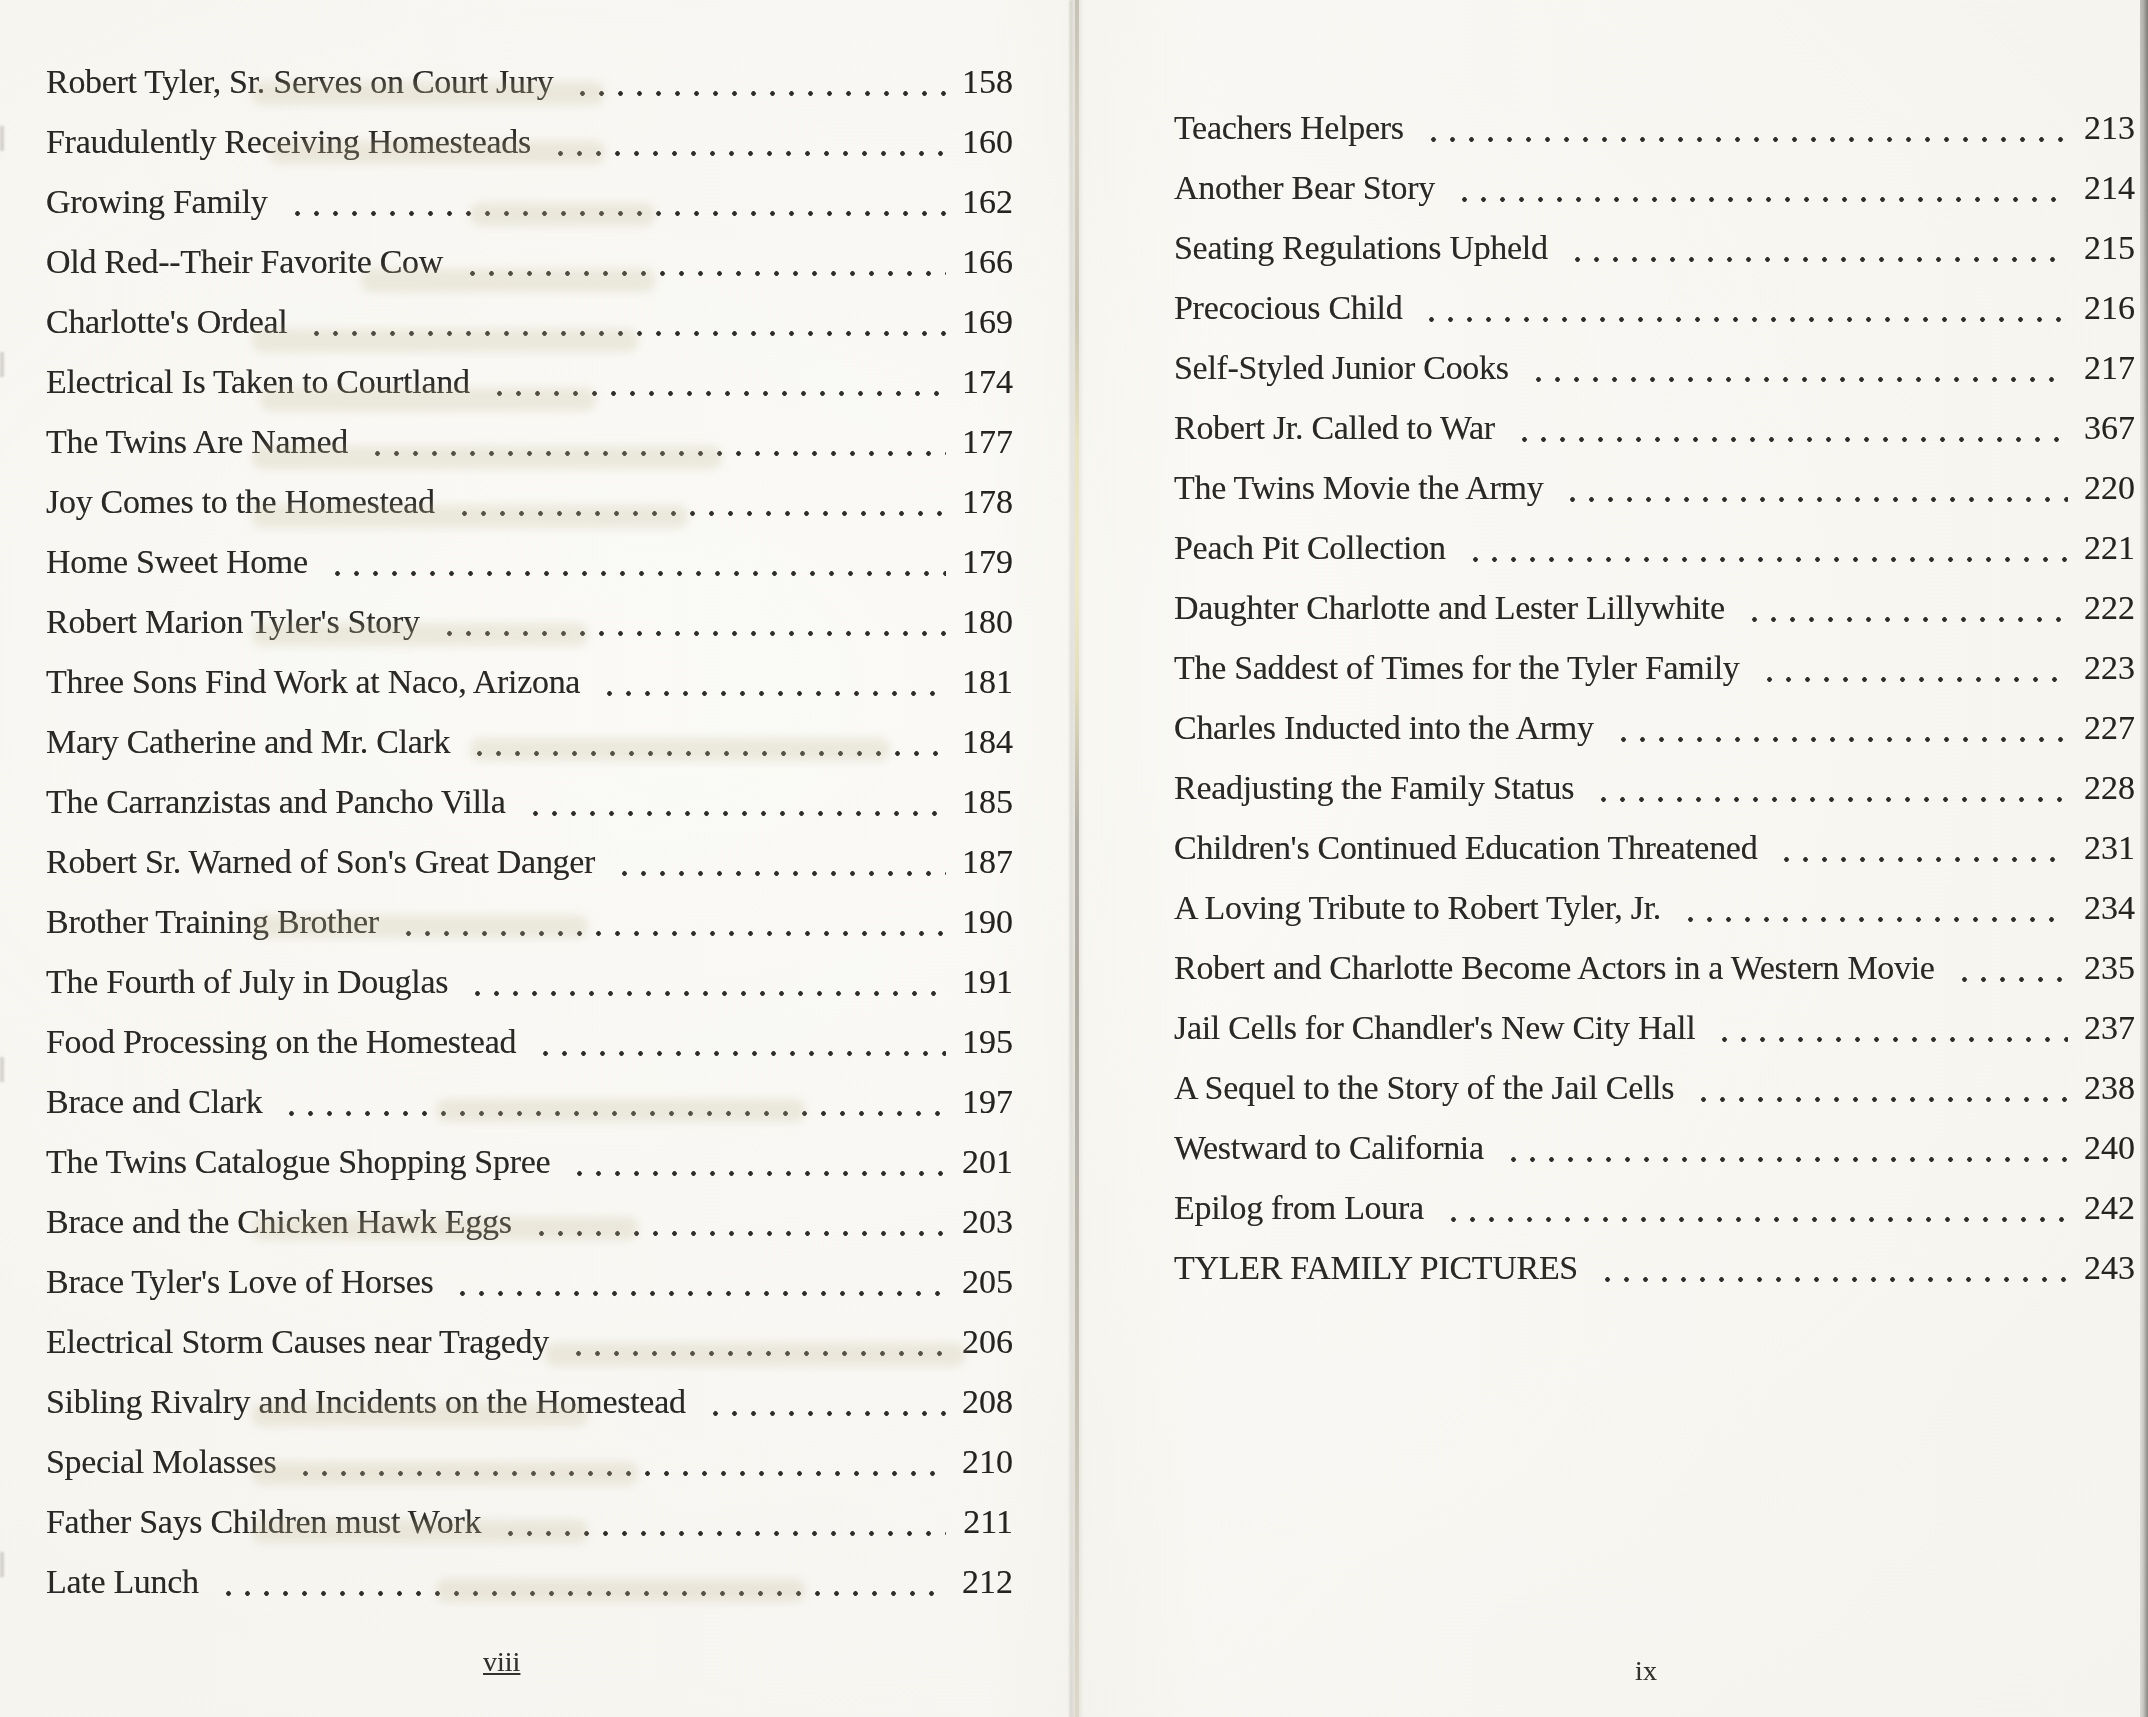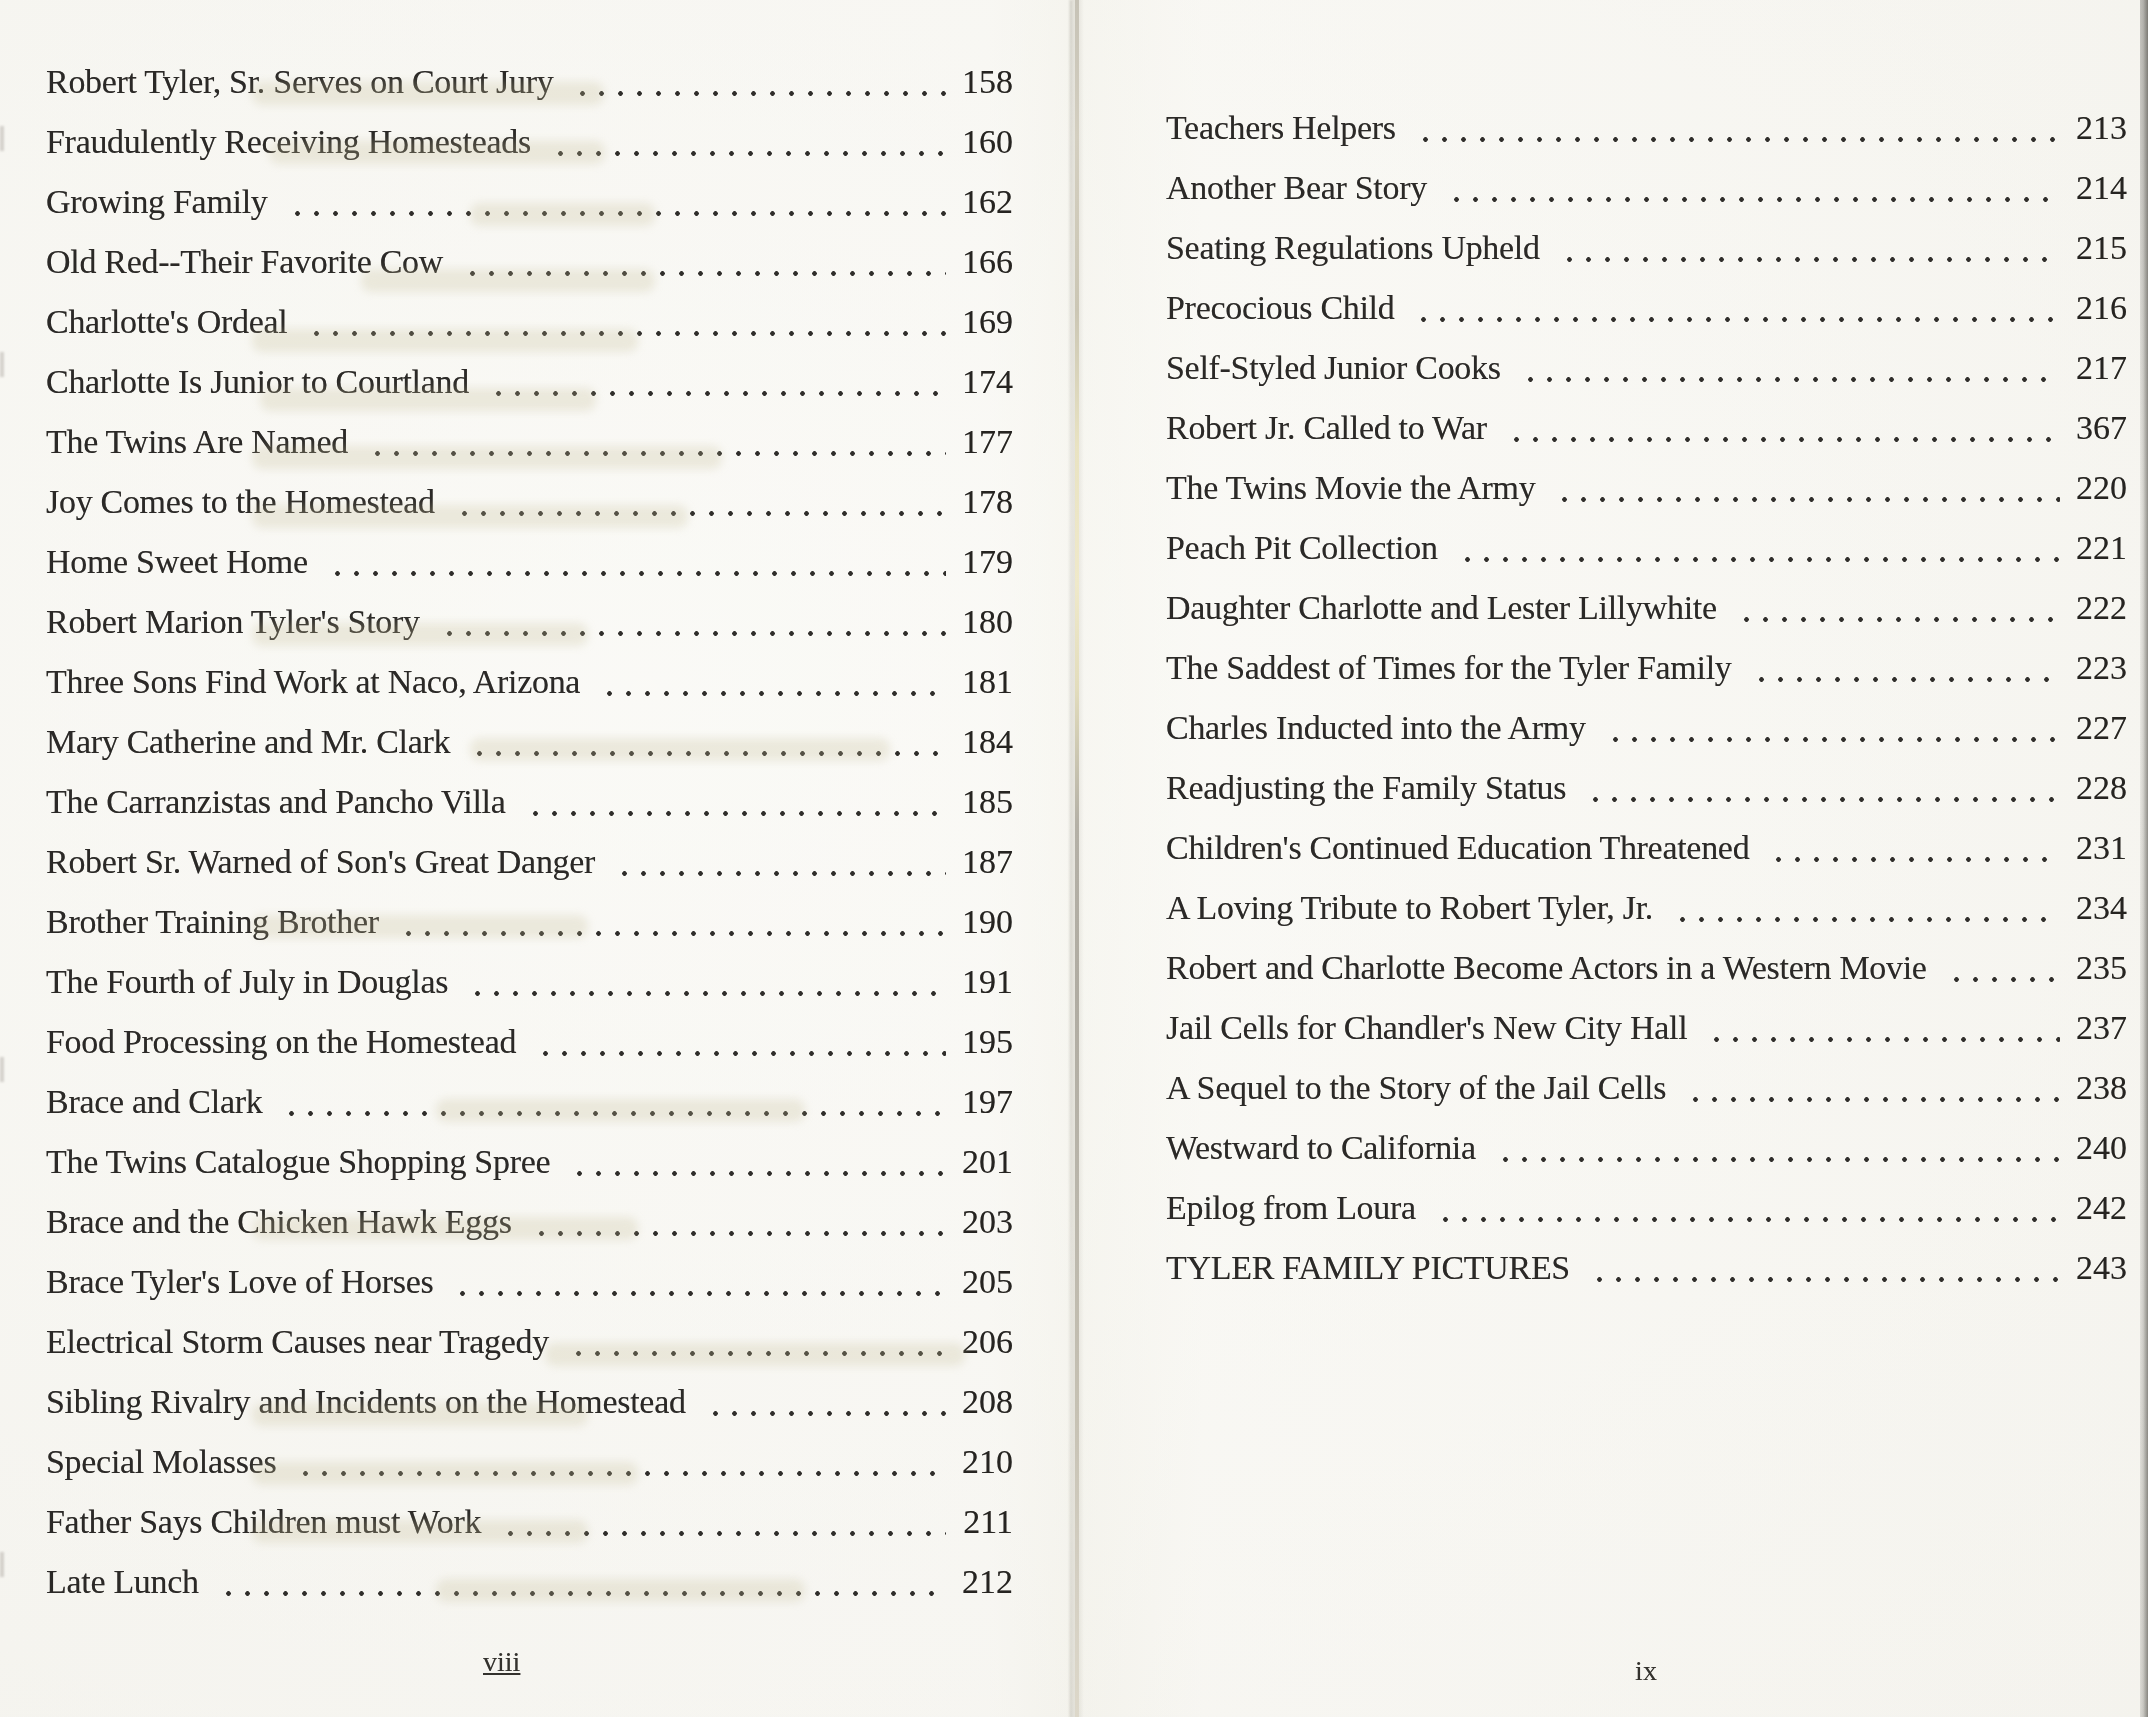--- a/index.html
+++ b/index.html
@@ -16,21 +16,21 @@
       radial-gradient(ellipse at 30% 40%, rgba(255,255,252,0.5), rgba(240,238,230,0.18)),
       linear-gradient(to right, #f4f3ee 0%, #f6f5f1 46%, #f2f1ea 50%, #f7f6f2 56%, #f5f4ef 100%);
   }
   .page { position: absolute; top: 0; height: 100%; }
   .page-left  { left: 0;      width: 1067px; }
   .page-right { left: 1084px; width: 1064px; }
 
   .toc { position: absolute; }
   .toc-left  { left: 34px;   top: 52px;  width: 967px; }
   .toc-right { left: 1166px; top: 98px; width: 961px; }
-  .toc-right { left: 82px; }  
+  .toc-right { left: 90px; }  
   .toc-left  { left: 34px; margin-left: 12px; }
 
   .row {
     display: flex;
     align-items: baseline;
     height: 60px;
     line-height: 60px;
     white-space: nowrap;
   }
   .toc-right .row { height: 60px; line-height: 60px; }
@@ -163,21 +163,21 @@
           <span class="title">Old Red--Their Favorite Cow</span>
           <span class="leader"></span>
           <span class="pagenum">166</span>
         </div>
         <div class="row">
           <span class="title">Charlotte's Ordeal</span>
           <span class="leader"></span>
           <span class="pagenum">169</span>
         </div>
         <div class="row">
-          <span class="title">Charlotte Is Junior to Courtland</span>
+          <span class="title">Electrical Is Taken to Courtland</span>
           <span class="leader"></span>
           <span class="pagenum">174</span>
         </div>
         <div class="row">
           <span class="title">The Twins Are Named</span>
           <span class="leader"></span>
           <span class="pagenum">177</span>
         </div>
         <div class="row">
           <span class="title">Joy Comes to the Homestead</span>

